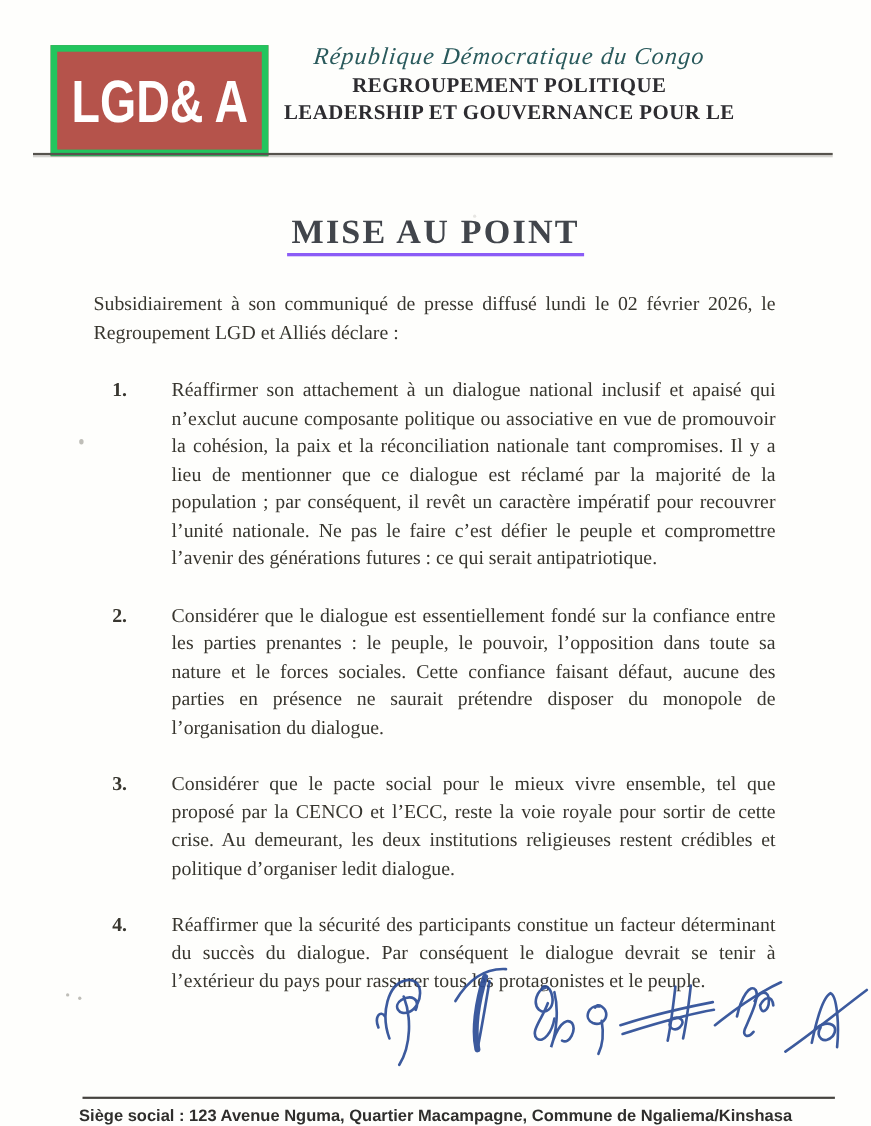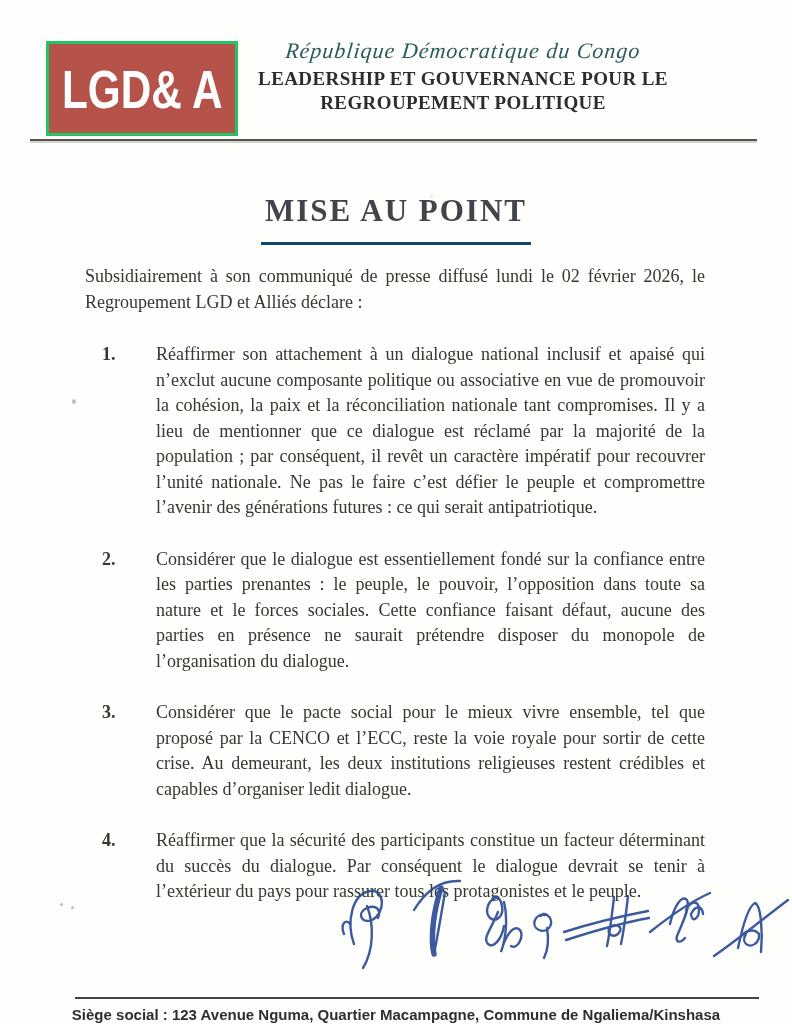--- a/index.html
+++ b/index.html
@@ -13,21 +13,21 @@
     font-family: "Liberation Serif", serif;
     color: #36342e;
   }
 
   
   .logo-box {
     position: absolute;
     left: 46px; top: 41px;
     width: 186px; height: 89px;
     background: #b5534b;
-    border: 3px solid #22c55e;
+    border: 6px solid #22c55e;
     display: flex; align-items: center; justify-content: center;
   }
   .logo-text {
     font-family: "Liberation Sans", sans-serif;
     font-weight: 800;
     font-size: 46px;
     color: #ffffff;
     letter-spacing: 0px;
     transform: scaleY(1.18) scaleX(0.92);
     white-space: pre;
@@ -68,22 +68,22 @@
     position: absolute;
     left: 0; top: 193px;
     width: 100%;
     text-align: center;
     font-weight: 700;
     font-size: 31px;
     letter-spacing: 2px;
     color: #41454b;
   }
   .doc-title span {
-    border-bottom: 3px solid #0c4a6e;
-    padding: 0 4px 14px 4px;
+    border-bottom: 3px solid #8b5cf6;
+    padding: 0 4px 2px 4px;
   }
 
   
   .content {
     position: absolute;
     left: 85px; top: 264px;
     width: 620px;
     font-size: 18px;
     line-height: 25.5px;
     text-align: justify;
@@ -144,22 +144,22 @@
 <body>
 
 <div class="page">
 
   <div class="logo-box">
     <div class="logo-text">LGD&amp; A</div>
   </div>
 
   <div class="header-block">
     <div class="country-line">République Démocratique du Congo</div>
+    <div class="org-line">REGROUPEMENT POLITIQUE</div>
     <div class="org-line">LEADERSHIP ET GOUVERNANCE POUR LE</div>
-    <div class="org-line">REGROUPEMENT POLITIQUE</div>
   </div>
 
   <div class="header-rule"></div>
 
   <div class="doc-title">
     <span>MISE AU POINT</span>
   </div>
 
   <div class="content">
     <p class="intro">Subsidiairement à son communiqué de presse diffusé lundi le 02 février 2026, le Regroupement LGD et Alliés déclare :</p>
@@ -169,21 +169,21 @@
       <span class="item-text">Réaffirmer son attachement à un dialogue national inclusif et apaisé qui n’exclut aucune composante politique ou associative en vue de promouvoir la cohésion, la paix et la réconciliation nationale tant compromises. Il y a lieu de mentionner que ce dialogue est réclamé par la majorité de la population ; par conséquent, il revêt un caractère impératif pour recouvrer l’unité nationale. Ne pas le faire c’est défier le peuple et compromettre l’avenir des générations futures : ce qui serait antipatriotique.</span>
     </div>
 
     <div class="list-item">
       <span class="item-number">2.</span>
       <span class="item-text">Considérer que le dialogue est essentiellement fondé sur la confiance entre les parties prenantes : le peuple, le pouvoir, l’opposition dans toute sa nature et le forces sociales. Cette confiance faisant défaut, aucune des parties en présence ne saurait prétendre disposer du monopole de l’organisation du dialogue.</span>
     </div>
 
     <div class="list-item">
       <span class="item-number">3.</span>
-      <span class="item-text">Considérer que le pacte social pour le mieux vivre ensemble, tel que proposé par la CENCO et l’ECC, reste la voie royale pour sortir de cette crise. Au demeurant, les deux institutions religieuses restent crédibles et capables d’organiser ledit dialogue.</span>
+      <span class="item-text">Considérer que le pacte social pour le mieux vivre ensemble, tel que proposé par la CENCO et l’ECC, reste la voie royale pour sortir de cette crise. Au demeurant, les deux institutions religieuses restent crédibles et politique d’organiser ledit dialogue.</span>
     </div>
 
     <div class="list-item">
       <span class="item-number">4.</span>
       <span class="item-text">Réaffirmer que la sécurité des participants constitue un facteur déterminant du succès du dialogue. Par conséquent le dialogue devrait se tenir à l’extérieur du pays pour rassurer tous les protagonistes et le peuple.</span>
     </div>
   </div>
 
   <div class="signatures">
     <svg viewBox="0 0 460 105">

